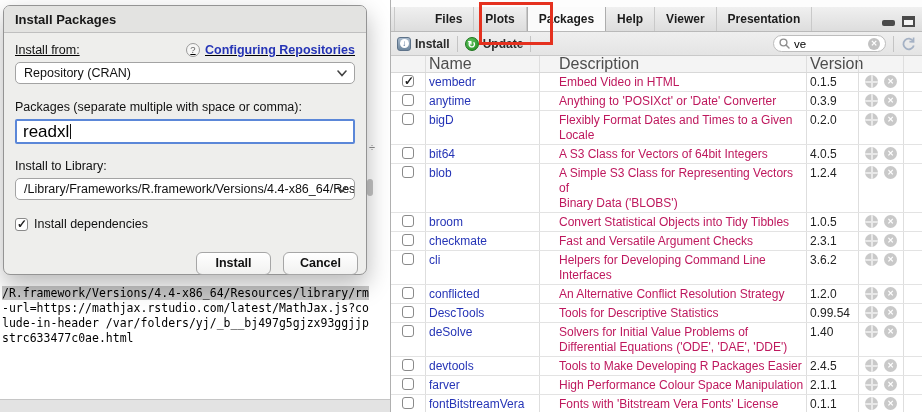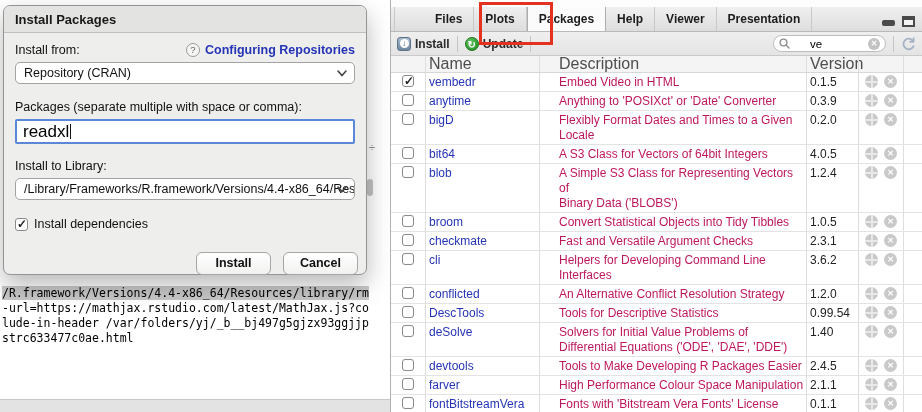--- a/index.html
+++ b/index.html
@@ -23,21 +23,21 @@
 
   
   #dialog { position:absolute; left:3px; top:5px; width:364px; height:270px;
     background:#eeeeec; border:1px solid #949494; border-radius:7px;
     box-shadow:0 10px 24px rgba(0,0,0,.28); }
   #dialog-titlebar { height:27px; line-height:27px; background:#e3e3e1;
     border-bottom:1px solid #bfbfbf; border-radius:6px 6px 0 0;
     font-size:13px; font-weight:bold; color:#191919; padding-left:11px; }
   #dialog-body { position:relative; padding:0 11px; height:241px; }
   .dlg-label { font-size:12.5px; color:#111; }
-  .row-installfrom { margin-top:10px; display:flex; justify-content:space-between; align-items:center; }
+  .row-installfrom { margin-top:10px; display:flex; justify-content:space-between; align-items:center;text-decoration:underline; }
   .link-wrap { display:flex; align-items:center; gap:5px; }
   .help-circle { width:14px; height:14px; border:1px solid #9a9a9a; border-radius:50%;
     font-size:9.5px; color:#666; text-align:center; line-height:12px; background:#f6f6f5; }
   .dlg-link { font-size:12.5px; font-weight:600; color:#2534b6; }
   .select { position:relative; margin-top:5px; height:22px; background:#ffffff;
     border:1px solid #a3a3a3; border-radius:5px; display:flex; align-items:center;
     padding:0 22px 0 8px; font-size:12.5px; color:#111;
     white-space:nowrap; overflow:hidden; }
   .select .chevron { position:absolute; right:7px; top:7px; }
   .text-input { margin-top:5px; height:25px; background:#fff; border:2px solid #5b87d8;
@@ -76,21 +76,21 @@
   .install-icn { width:14px; height:14px; border-radius:3px;
     background:linear-gradient(#a9bacd,#70889f); border:1px solid #5d7289;
     display:flex; align-items:center; justify-content:center; }
   .install-icn .inner { width:9px; height:9px; background:#fff; border-radius:50%;
     color:#3b5b86; font-size:8px; line-height:9px; text-align:center; font-weight:bold; }
   .update-icn { width:14px; height:14px; border-radius:50%;
     background:radial-gradient(circle at 35% 30%, #5fc45f, #1f8a1f); border:1px solid #1c741c;
     color:#fff; font-size:10px; line-height:13px; text-align:center; }
   #toolbar-spacer { flex:1; }
   #search-box { width:113px; height:17px; background:#fff; border:1px solid #bdbdbd;
-    border-radius:9px; display:flex; align-items:center; padding:0 5px; gap:20px; }
+    border-radius:9px; display:flex; align-items:center; padding:0 5px; gap:4px; }
   #search-value { flex:1; font-size:11.5px; color:#000; }
   .clear-icn { width:12px; height:12px; border-radius:50%; background:#c2c2c2; color:#fff;
     font-size:8px; line-height:12px; text-align:center; font-weight:bold; }
 
   
   #table-header { display:flex; height:17px; background:#f4f4f4; border-bottom:1px solid #d8d8d8;
     font-size:16px; color:#4d4d4d; }
   .hc { line-height:16px; }
   .col-chk { width:34px; }
   .col-name { width:114px; padding-left:3px; border-left:1px solid #dedede; }

